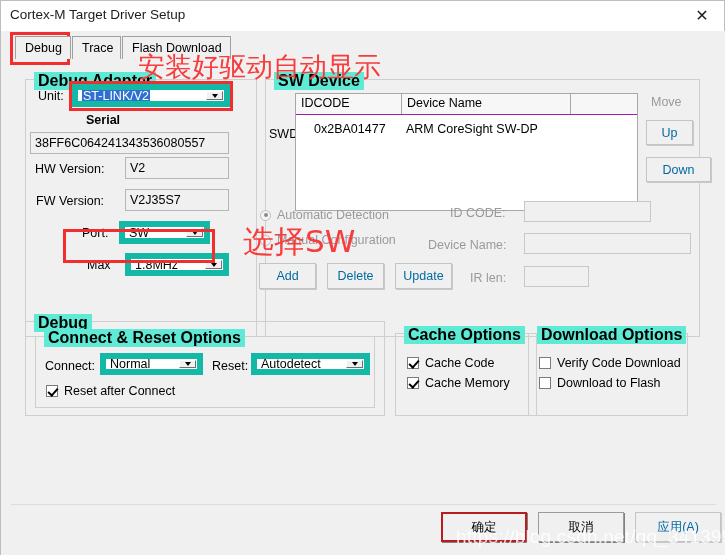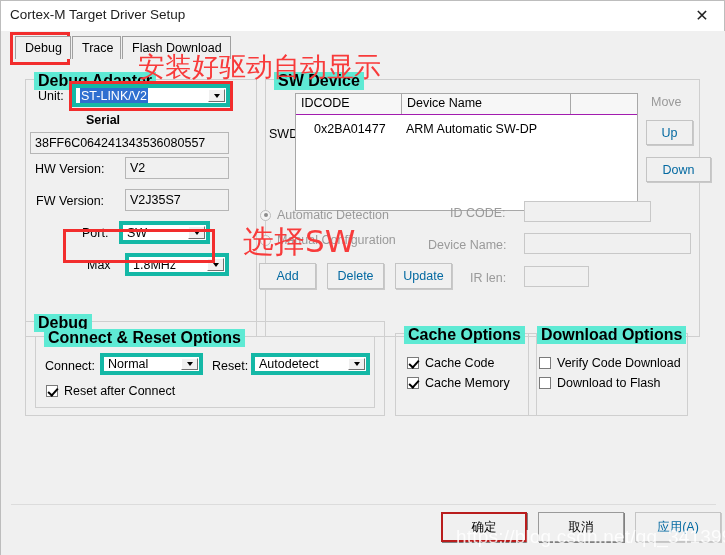--- a/index.html
+++ b/index.html
@@ -57,21 +57,21 @@
   .field{
     position:absolute;box-sizing:border-box;background:#ffffff;
     border:1px solid #a0a0a0;border-top-color:#8b8b8b;border-left-color:#8b8b8b;
     font-size:12.5px;color:#000;
     display:flex;align-items:center;padding-left:4px;white-space:nowrap;overflow:hidden;
   }
   .field.readonly{background:#f0f0f0;border-color:#b6b6b6;}
   .field.disabled{background:#f0f0f0;border-color:#c8c8c8;color:#9a9a9a;}
   .combo{
     position:absolute;box-sizing:border-box;background:#ffffff;
-    border:4px solid #14b8a6;
+    border:6px solid #14b8a6;
   }
   .combo .val{
     position:absolute;left:4px;top:0;bottom:0;display:flex;align-items:center;
     font-size:12.5px;color:#000;white-space:nowrap;
   }
   .combo .val.sel{background:#2f6fd0;color:#ffffff;padding:0 1px;}
   .combo .arrow{
     position:absolute;right:1px;top:1px;bottom:1px;width:17px;
     background:#f0f0f0;border:1px solid #ffffff;
     border-right-color:#707070;border-bottom-color:#707070;
@@ -213,21 +213,21 @@
     <div class="lbl" style="left:268px;top:96px;">SWDIO</div>
 
     <div class="devtable" style="left:294px;top:62px;width:343px;height:118px;">
       <div class="hrow">
         <div class="hcell" style="left:0;width:106px;">IDCODE</div>
         <div class="hcell" style="left:106px;width:169px;">Device Name</div>
         <div class="hcell" style="left:275px;width:68px;border-right:none;"></div>
       </div>
       <div>
         <div class="cell" style="left:18px;top:26px;width:92px;">0x2BA01477</div>
-        <div class="cell" style="left:110px;top:26px;width:180px;">ARM Automatic SW-DP</div>
+        <div class="cell" style="left:110px;top:26px;width:180px;">ARM CoreSight SW-DP</div>
       </div>
     </div>
 
     <div class="lbl dim" style="left:650px;top:64px;">Move</div>
     <div class="btn disabled" style="left:645px;top:89px;width:47px;height:25px;">Up</div>
     <div class="btn disabled" style="left:645px;top:126px;width:65px;height:25px;">Down</div>
 
     <div class="radio" style="left:259px;top:177px;">
       <span class="dot on"></span>
       <span class="txt">Automatic Detection</span>

